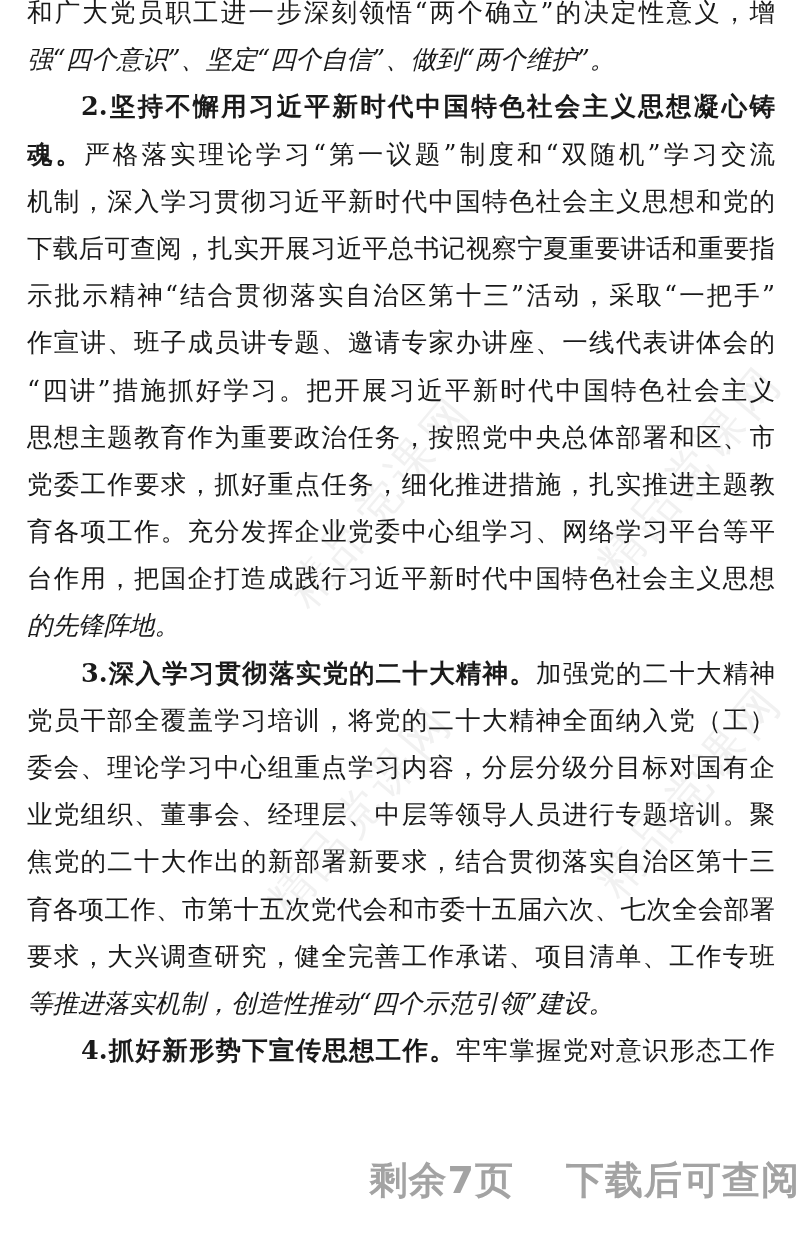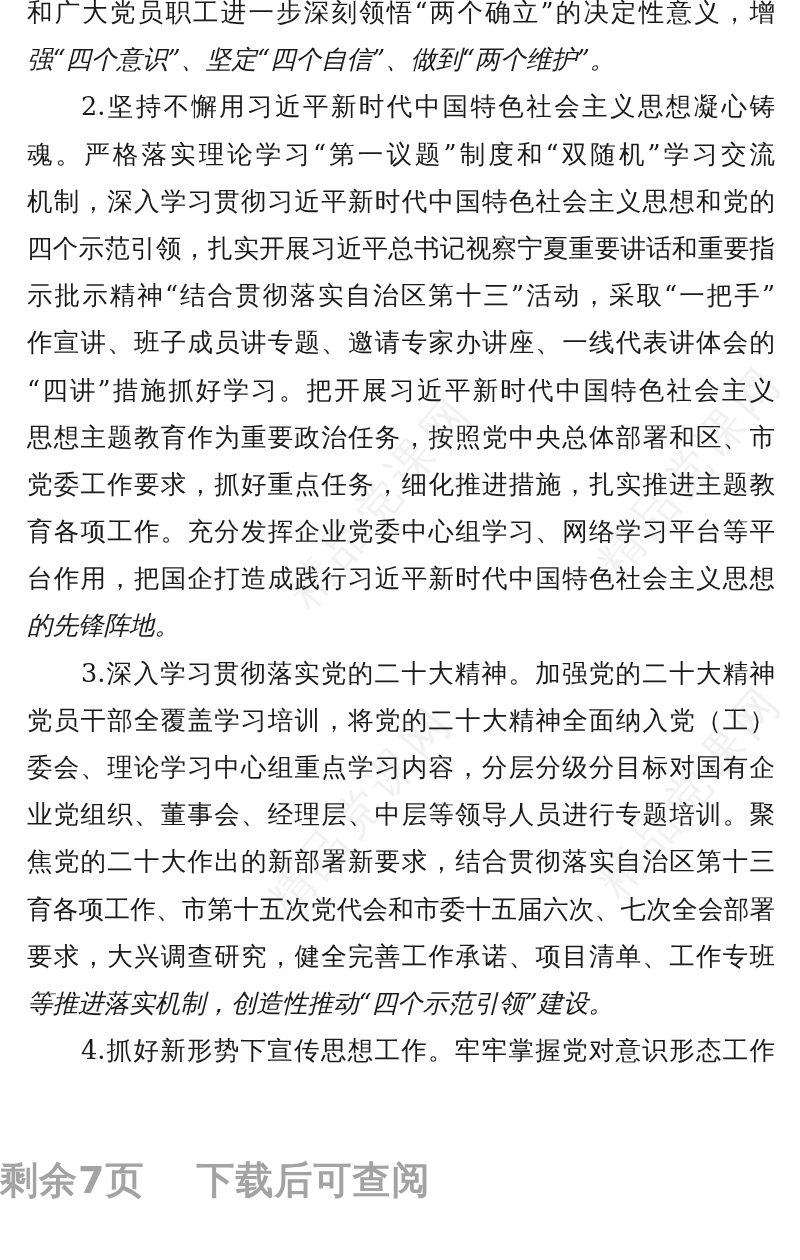--- a/index.html
+++ b/index.html
@@ -38,38 +38,38 @@
     letter-spacing: 0px;
   }
   .line.last {
     text-align-last: left;
     font-style: italic;
   }
   .line.indent {
     padding-left: 54px;
   }
   .bold {
-    font-weight: normal;
+    font-weight: bold;
   }
   .watermark {
     position: absolute;
     font-family: "DejaVu Sans", "Liberation Sans", sans-serif;
     font-size: 46px;
     color: rgba(180, 180, 180, 0.18);
     transform: rotate(-50deg);
     white-space: nowrap;
     pointer-events: none;
     letter-spacing: 6px;
   }
   .footer-banner {
     position: absolute;
     left: 0;
     top: 1155px;
     width: 800px;
-    text-align: left;
+    text-align: right;
     font-family: "DejaVu Sans", "Liberation Sans", sans-serif;
     font-weight: bold;
     font-size: 38px;
     color: #a3a3a3;
     letter-spacing: 1px;
   }
   .footer-banner .gap {
     display: inline-block;
     width: 52px;
   }
@@ -85,21 +85,21 @@
   <div class="watermark" style="left:560px; top:760px;">精品党课网</div>
 
   <div class="content">
 
     <div class="line">和广大党员职工进一步深刻领悟“两个确立”的决定性意义，增</div>
     <div class="line last">强“四个意识”、坚定“四个自信”、做到“两个维护”。</div>
 
     <div class="line indent"><span class="bold">2.坚持不懈用习近平新时代中国特色社会主义思想凝心铸</span></div>
     <div class="line"><span class="bold">魂。</span><span>严格落实理论学习“第一议题”制度和“双随机”学习交流</span></div>
     <div class="line">机制，深入学习贯彻习近平新时代中国特色社会主义思想和党的</div>
-    <div class="line">四个示范引领，扎实开展习近平总书记视察宁夏重要讲话和重要指</div>
+    <div class="line">下载后可查阅，扎实开展习近平总书记视察宁夏重要讲话和重要指</div>
     <div class="line">示批示精神“结合贯彻落实自治区第十三”活动，采取“一把手”</div>
     <div class="line">作宣讲、班子成员讲专题、邀请专家办讲座、一线代表讲体会的</div>
     <div class="line">“四讲”措施抓好学习。把开展习近平新时代中国特色社会主义</div>
     <div class="line">思想主题教育作为重要政治任务，按照党中央总体部署和区、市</div>
     <div class="line">党委工作要求，抓好重点任务，细化推进措施，扎实推进主题教</div>
     <div class="line">育各项工作。充分发挥企业党委中心组学习、网络学习平台等平</div>
     <div class="line">台作用，把国企打造成践行习近平新时代中国特色社会主义思想</div>
     <div class="line last">的先锋阵地。</div>
 
     <div class="line indent"><span class="bold">3.深入学习贯彻落实党的二十大精神。</span><span>加强党的二十大精神</span></div>

